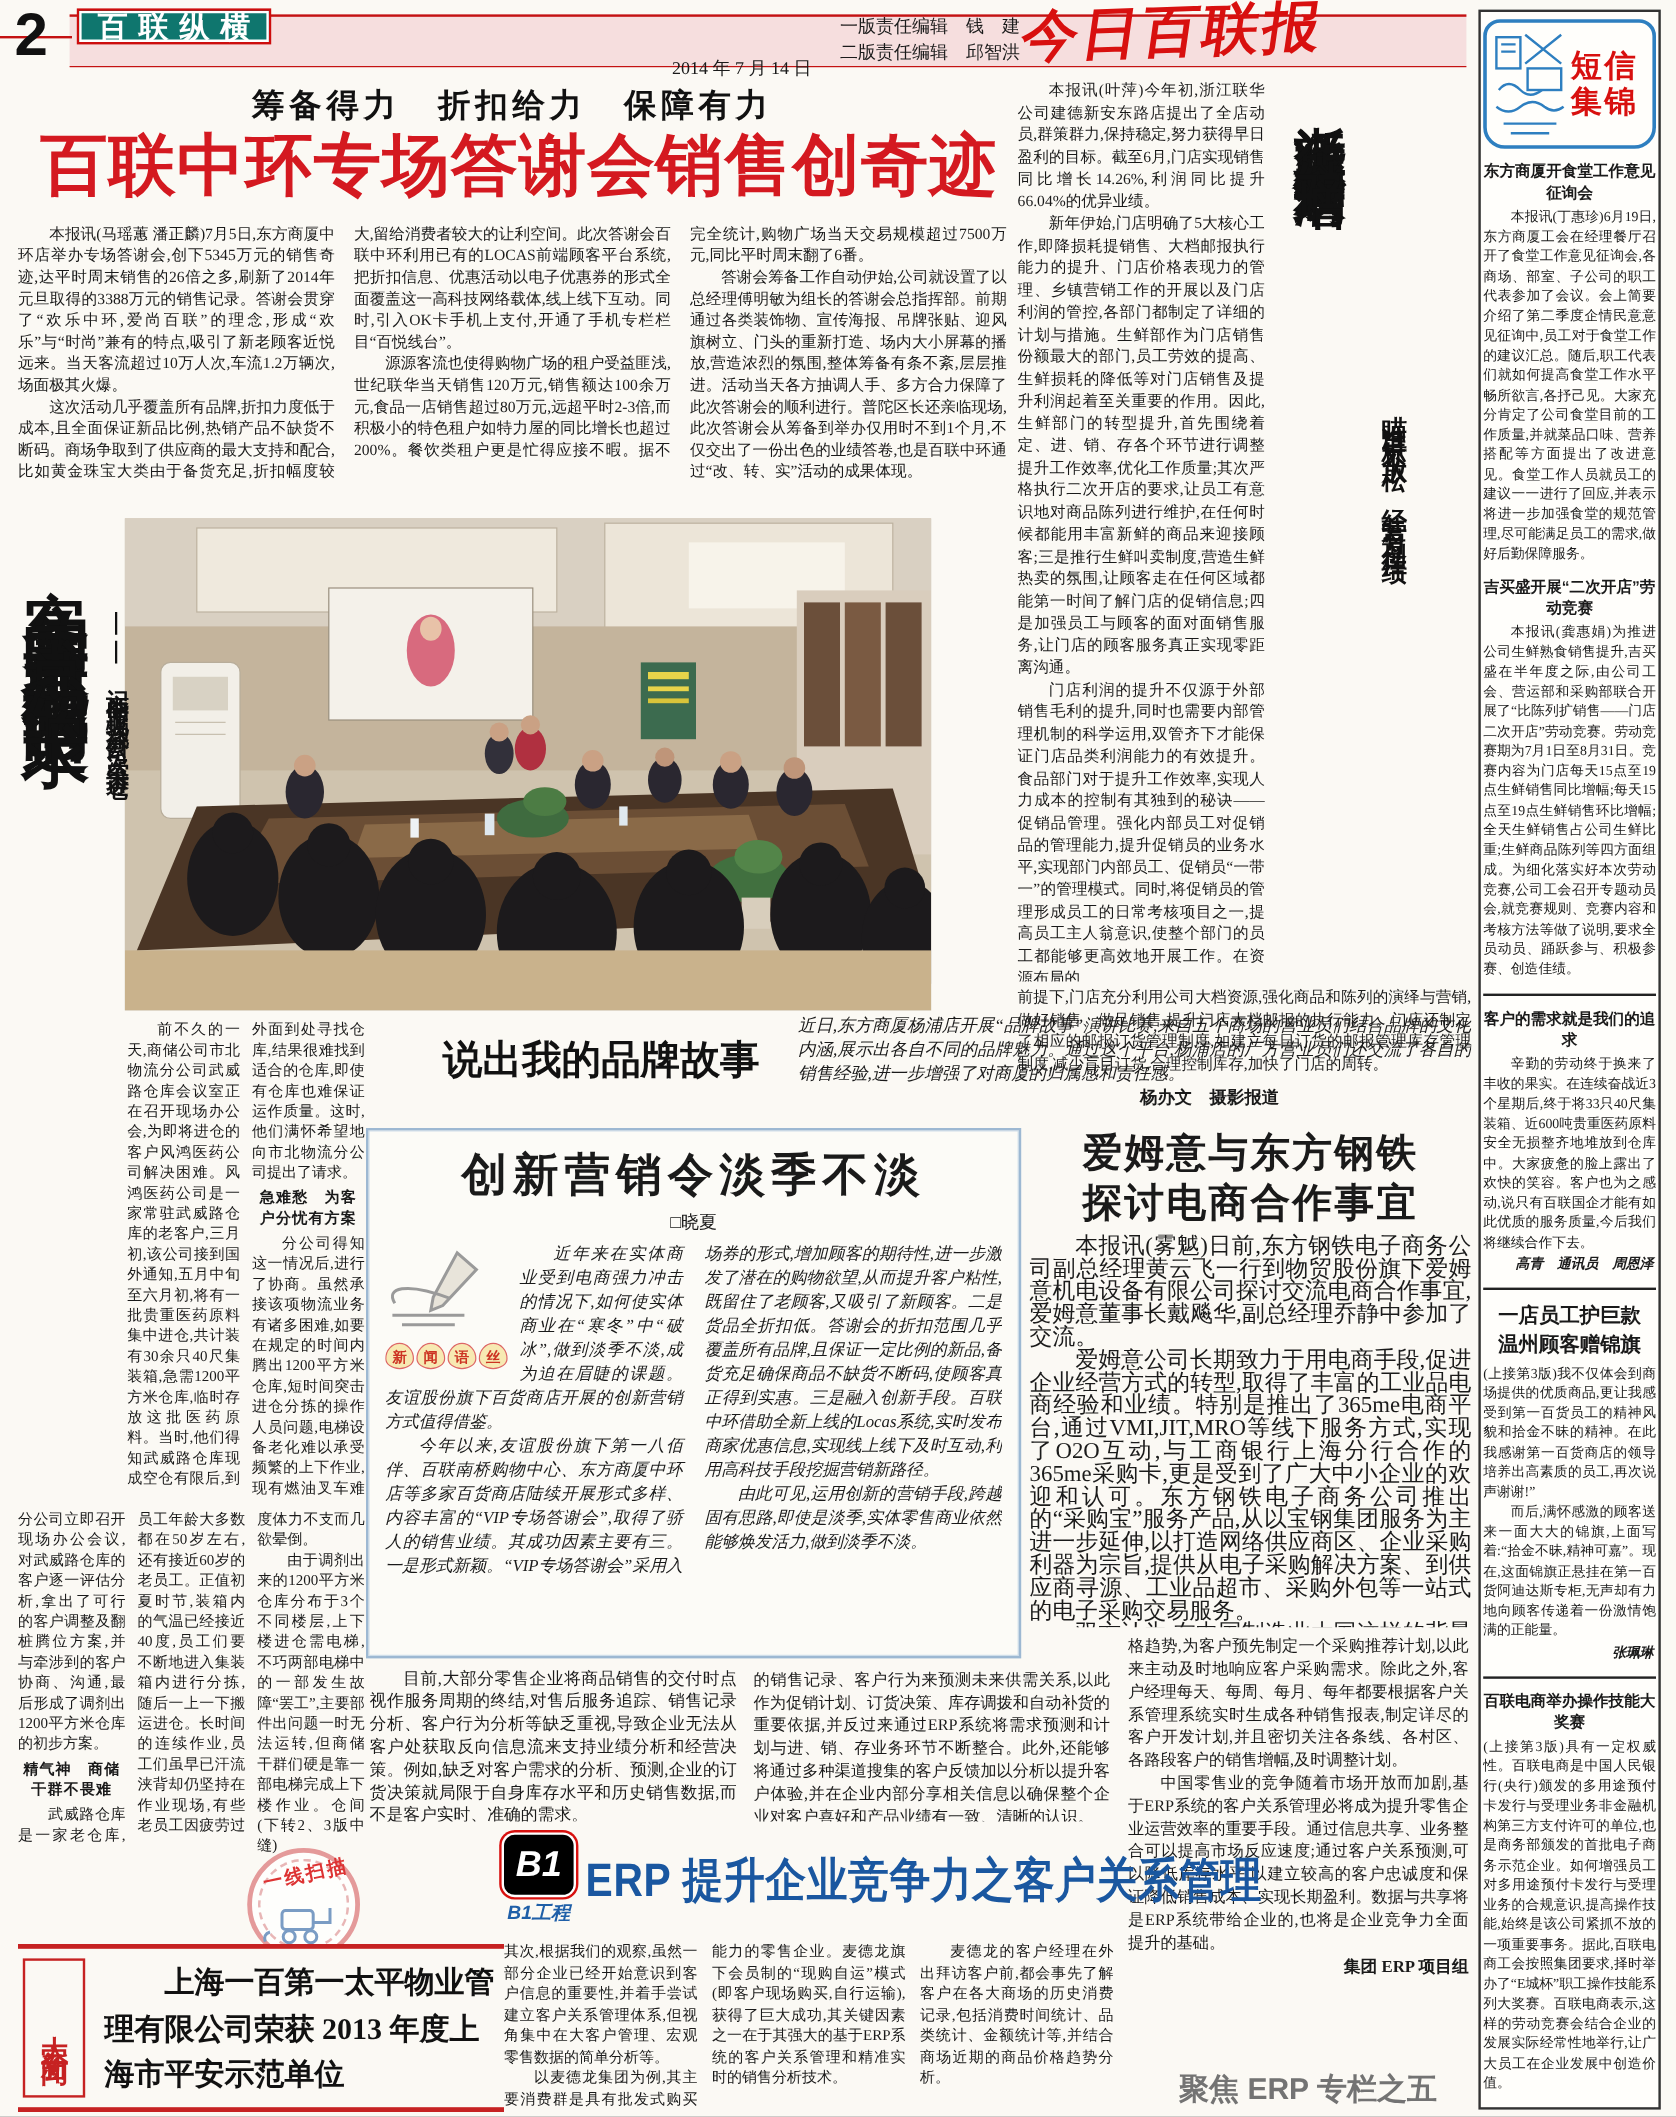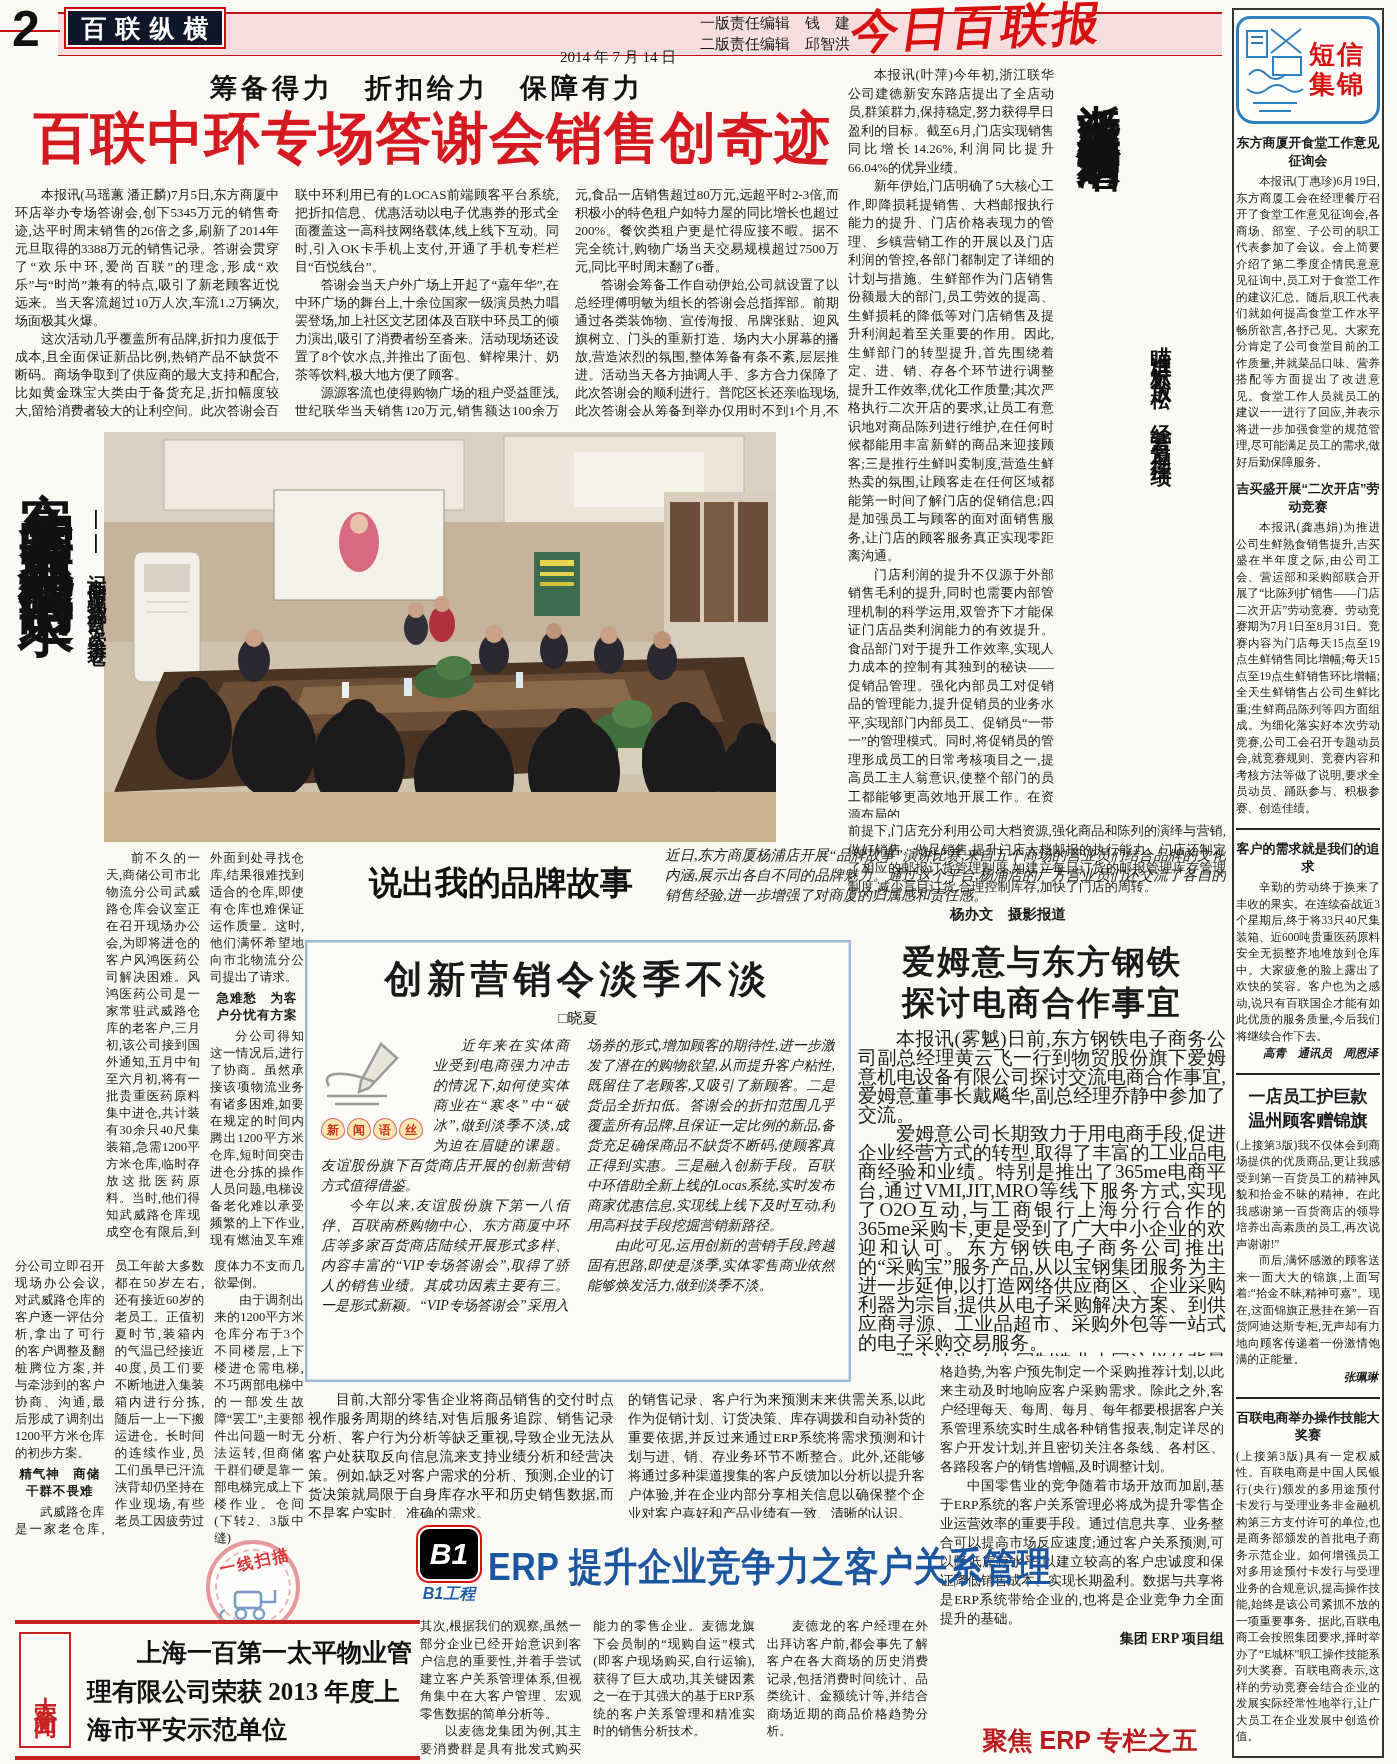--- a/index.html
+++ b/index.html
@@ -12,21 +12,21 @@
   .abs { position:absolute; }
   .jt { text-align:justify; text-justify:inter-ideograph; }
   p.ind { text-indent:2em; }
   .hei { font-family:"Liberation Sans","DejaVu Sans",sans-serif; }
 
   
   .pagenum { left:12px; top:4px; font:900 50px/1 "Liberation Sans",sans-serif; color:#111; }
   .hdr-band { left:58px; top:12px; width:1164px; height:44px; background:#f6dede;
               border-top:2px solid #c41212; border-bottom:1px solid #c41212; }
   .hdr-line2 { left:0px; top:30px; width:60px; height:2px; background:#c41212; }
-  .section-box { left:66px; top:9px; width:158px; height:38px; background:#0f172a; color:#fff;
+  .section-box { left:66px; top:9px; width:158px; height:26px; background:#0f766e; color:#fff;
                  display:flex; align-items:center; justify-content:center;
                  font:900 25px "Liberation Sans",sans-serif; letter-spacing:9px; padding-left:9px;
                  box-shadow:0 0 0 2px #cd0d0d, inset 0 0 0 2px #fff; }
   .hdr-date { left:560px; top:33px; font:15px "Liberation Serif",serif;margin-top:15px; }
   .hdr-editors { left:700px; top:13px; font:15px "Liberation Serif",serif; line-height:21px; }
   .masthead { left:852px; top:2px; font:900 47px/1.1 "Liberation Serif",serif; color:#d8100f;
               transform:skewX(-10deg) rotate(-2deg); letter-spacing:3px; }
 
   
   .kicker { left:15px; top:70px; width:824px; text-align:center;
@@ -119,21 +119,21 @@
   .b1 { width:74px; text-align:center; }
   .b1-logo { width:58px; height:50px; margin:0 auto; background:#000000; border-radius:9px;
              color:#fff; font:900 italic 30px/50px "Liberation Sans",sans-serif;
              box-shadow:0 0 0 2px #fff, 0 0 0 4px #d8110f; }
   .b1-sub { margin-top:5px; color:#1f5fa8; font:900 italic 16px "Liberation Sans",sans-serif; }
   .erp-title { color:#1a57a0; font:900 34px "Liberation Sans",sans-serif; white-space:nowrap;
                letter-spacing:0.5px; transform:scaleY(1.15); }
   .erp-below { left:420px; top:1618px; width:508px; height:142px; overflow:hidden;
                column-count:3; column-gap:12px; font-size:12.5px; line-height:17.5px; }
   .erp-focus { left:955px; top:1724px; width:270px; text-align:center;
-               font:900 25px "Liberation Sans",sans-serif; color:#b91c1c; }
+               font:900 25px "Liberation Sans",sans-serif; color:#737373; }
 
   
   .sidebar { left:1232px; top:8px; width:152px; height:1750px; border:2.5px solid #333;
              background:#fffefb; padding:6px 2px; overflow:hidden; }
   .sms-logo { border:3px solid #2e7fc0; border-radius:14px 14px 18px 18px; height:108px;
               display:flex; align-items:center; padding:4px; }
   .sms-logo-txt { color:#d8100f; font:900 26px/30px "Liberation Serif",serif; letter-spacing:2px; }
   .sb-h { font:700 13px/1.35 "Liberation Sans",sans-serif; text-align:center; margin:10px 0 4px; }
   .sb-h-big { font:900 17px/1.4 "Liberation Sans",sans-serif; text-align:center; margin:10px 0 4px; }
   .sb-p { font-size:11.5px; line-height:16.5px; }
@@ -154,21 +154,20 @@
     <div>一版责任编辑　钱　建</div>
     <div>二版责任编辑　邱智洪</div>
   </div>
   <div class="abs masthead">今日百联报</div>
 
   <div class="abs kicker">筹备得力　折扣给力　保障有力</div>
   <div class="abs main-headline">百联中环专场答谢会销售创奇迹</div>
   <div class="abs main-body jt">
     <p class="ind">本报讯(马瑶蕙 潘正麟)7月5日,东方商厦中环店举办专场答谢会,创下5345万元的销售奇迹,达平时周末销售的26倍之多,刷新了2014年元旦取得的3388万元的销售记录。答谢会贯穿了“欢乐中环,爱尚百联”的理念,形成“欢乐”与“时尚”兼有的特点,吸引了新老顾客近悦远来。当天客流超过10万人次,车流1.2万辆次,场面极其火爆。</p>
     <p class="ind">这次活动几乎覆盖所有品牌,折扣力度低于成本,且全面保证新品比例,热销产品不缺货不断码。商场争取到了供应商的最大支持和配合,比如黄金珠宝大类由于备货充足,折扣幅度较大,留给消费者较大的让利空间。此次答谢会百联中环利用已有的LOCAS前端顾客平台系统,把折扣信息、优惠活动以电子优惠券的形式全面覆盖这一高科技网络载体,线上线下互动。同时,引入OK卡手机上支付,开通了手机专栏栏目“百悦线台”。</p>
-    <p class="ind">答谢会当天户外广场上开起了“嘉年华”,在中环广场的舞台上,十余位国家一级演员热力唱罢登场,加上社区文艺团体及百联中环员工的倾力演出,吸引了消费者纷至沓来。活动现场还设置了8个饮水点,并推出了面包、鲜榨果汁、奶茶等饮料,极大地方便了顾客。</p>
     <p class="ind">源源客流也使得购物广场的租户受益匪浅,世纪联华当天销售120万元,销售额达100余万元,食品一店销售超过80万元,远超平时2-3倍,而积极小的特色租户如特力屋的同比增长也超过200%。餐饮类租户更是忙得应接不暇。据不完全统计,购物广场当天交易规模超过7500万元,同比平时周末翻了6番。</p>
     <p class="ind">答谢会筹备工作自动伊始,公司就设置了以总经理傅明敏为组长的答谢会总指挥部。前期通过各类装饰物、宣传海报、吊牌张贴、迎风旗树立、门头的重新打造、场内大小屏幕的播放,营造浓烈的氛围,整体筹备有条不紊,层层推进。活动当天各方抽调人手、多方合力保障了此次答谢会的顺利进行。普陀区长还亲临现场,此次答谢会从筹备到举办仅用时不到1个月,不仅交出了一份出色的业绩答卷,也是百联中环通过“改、转、实”活动的成果体现。</p>
   </div>
 
   <div class="abs zj-body jt">
     <p class="ind">本报讯(叶萍)今年初,浙江联华公司建德新安东路店提出了全店动员,群策群力,保持稳定,努力获得早日盈利的目标。截至6月,门店实现销售同比增长14.26%,利润同比提升66.04%的优异业绩。</p>
     <p class="ind">新年伊始,门店明确了5大核心工作,即降损耗提销售、大档邮报执行能力的提升、门店价格表现力的管理、乡镇营销工作的开展以及门店利润的管控,各部门都制定了详细的计划与措施。生鲜部作为门店销售份额最大的部门,员工劳效的提高、生鲜损耗的降低等对门店销售及提升利润起着至关重要的作用。因此,生鲜部门的转型提升,首先围绕着定、进、销、存各个环节进行调整提升工作效率,优化工作质量;其次严格执行二次开店的要求,让员工有意识地对商品陈列进行维护,在任何时候都能用丰富新鲜的商品来迎接顾客;三是推行生鲜叫卖制度,营造生鲜热卖的氛围,让顾客走在任何区域都能第一时间了解门店的促销信息;四是加强员工与顾客的面对面销售服务,让门店的顾客服务真正实现零距离沟通。</p>
     <p class="ind">门店利润的提升不仅源于外部销售毛利的提升,同时也需要内部管理机制的科学运用,双管齐下才能保证门店品类利润能力的有效提升。食品部门对于提升工作效率,实现人力成本的控制有其独到的秘诀——促销品管理。强化内部员工对促销品的管理能力,提升促销员的业务水平,实现部门内部员工、促销员“一带一”的管理模式。同时,将促销员的管理形成员工的日常考核项目之一,提高员工主人翁意识,使整个部门的员工都能够更高效地开展工作。在资源布局的</p>
   </div>
   <div class="abs zj-cont jt">

